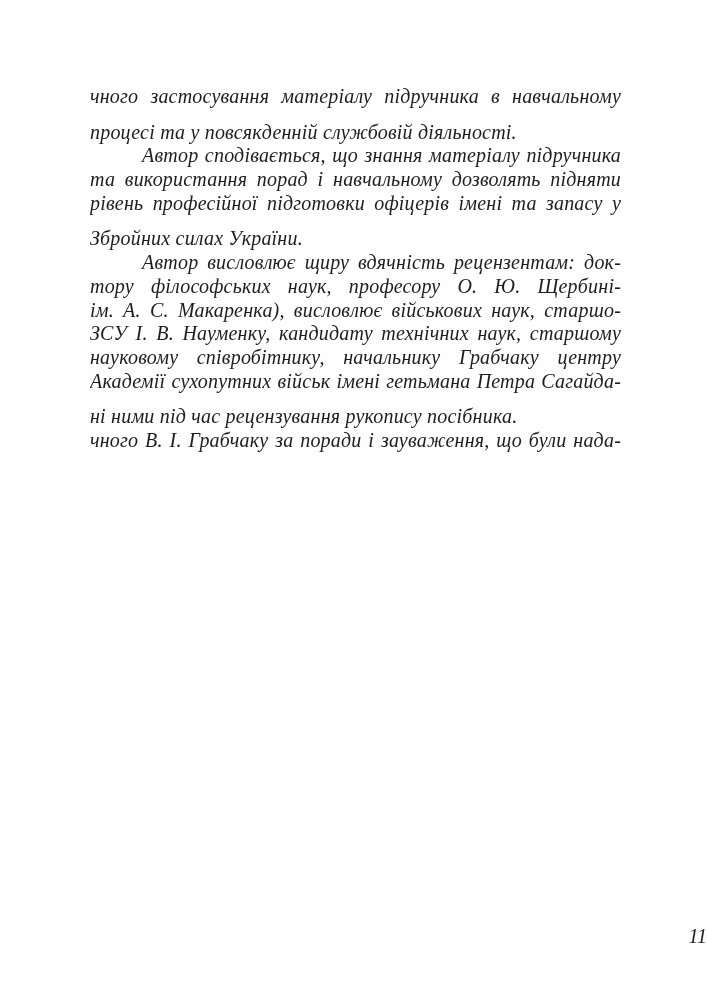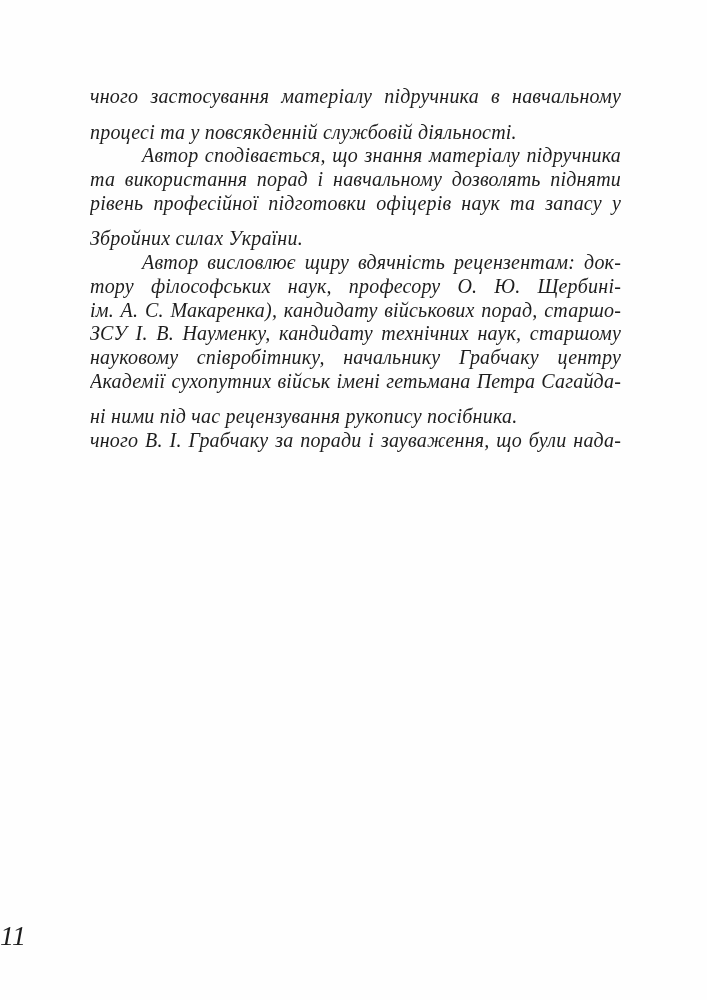--- a/index.html
+++ b/index.html
@@ -38,41 +38,41 @@
   }
   .line.last {
     text-align-last: left;
     margin-top: 12px;
   }
   .page-number {
     position: absolute;
     top: 924px;
     left: 0;
     width: 707px;
-    text-align: left;
-    font-size: 28px;
+    text-align: right;
+    font-size: 20px;
     line-height: 24px;
     color: #1d1d1d;
   }
 </style>
 </head>
 <body>
 
 <div class="page">
 
   <div class="text-block">
     <div class="line">чного застосування матеріалу підручника в навчальному</div>
     <div class="line last">процесі та у повсякденній службовій діяльності.</div>
     <div class="line indent">Автор сподівається, що знання матеріалу підручника</div>
     <div class="line">та використання порад і навчальному дозволять підняти</div>
-    <div class="line">рівень професійної підготовки офіцерів наук та запасу у</div>
+    <div class="line">рівень професійної підготовки офіцерів імені та запасу у</div>
     <div class="line last">Збройних силах України.</div>
     <div class="line indent">Автор висловлює щиру вдячність рецензентам: док-</div>
     <div class="line">тору філософських наук, професору О. Ю. Щербині-</div>
-    <div class="line">ім. А. С. Макаренка), кандидату військових порад, старшо-</div>
+    <div class="line">ім. А. С. Макаренка), висловлює військових наук, старшо-</div>
     <div class="line">ЗСУ І. В. Науменку, кандидату технічних наук, старшому</div>
     <div class="line">науковому співробітнику, начальнику Грабчаку центру</div>
     <div class="line">Академії сухопутних військ імені гетьмана Петра Сагайда-</div>
     <div class="line last">ні ними під час рецензування рукопису посібника.</div>
     <div class="line">чного В. І. Грабчаку за поради і зауваження, що були нада-</div>
   </div>
 
   <div class="page-number">11</div>
 
 </div>

